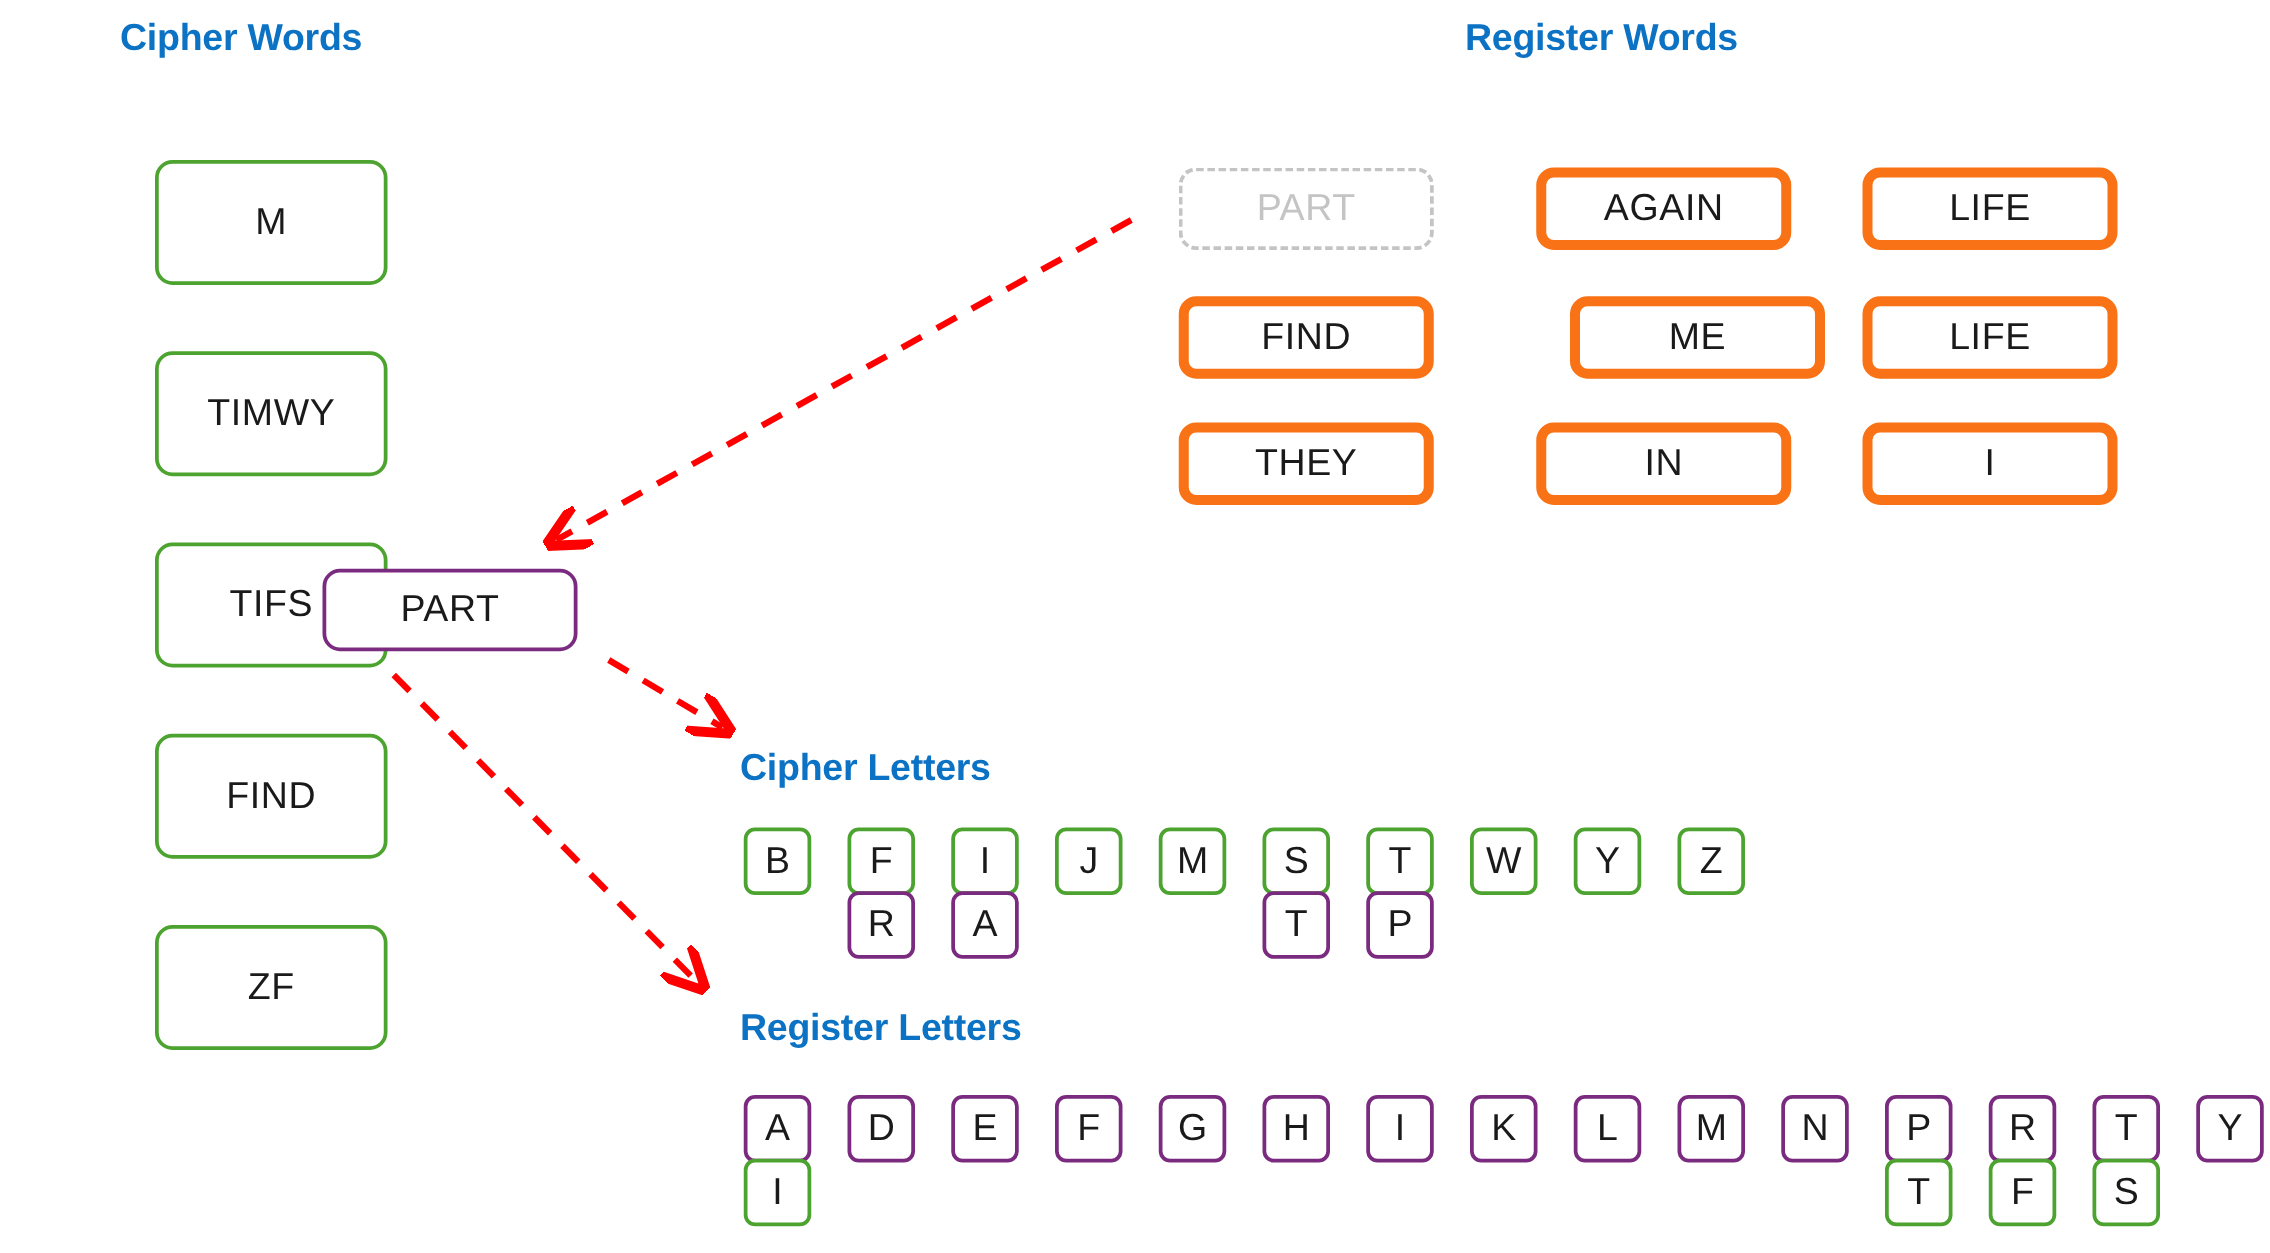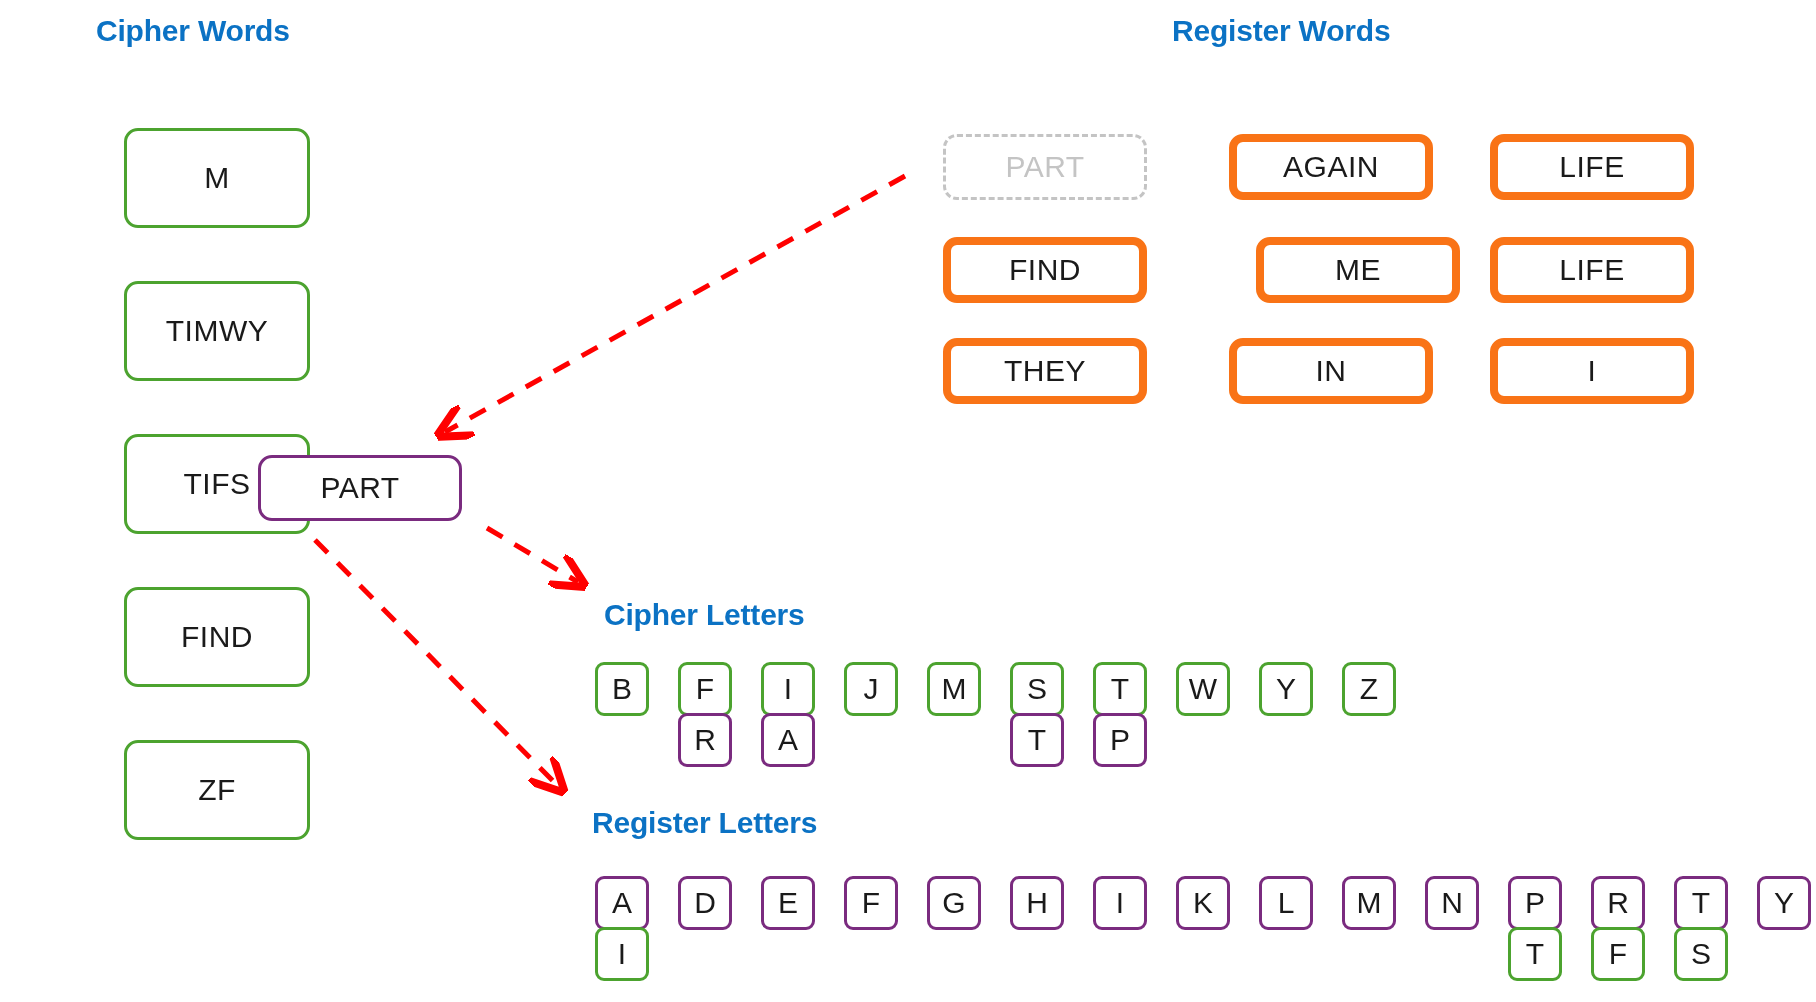--- a/index.html
+++ b/index.html
@@ -20,21 +20,21 @@
   .heading {
     position: absolute;
     color: #0b72c4;
     font-weight: bold;
     font-size: 30px;
     letter-spacing: -0.2px;
     white-space: nowrap;
   }
   #cipher-words-heading { left: 96px;  top: 14px; }
   #register-words-heading { left: 1172px; top: 14px; }
-  #cipher-letters-heading { left: 592px; top: 598px; margin-left: 12px; }
+  #cipher-letters-heading { left: 592px; top: 598px; }
   #register-letters-heading { left: 592px; top: 806px; }
 
   
   .word-card {
     position: absolute;
     box-sizing: border-box;
     background: #ffffff;
     border-radius: 14px;
     display: flex;
     align-items: center;

